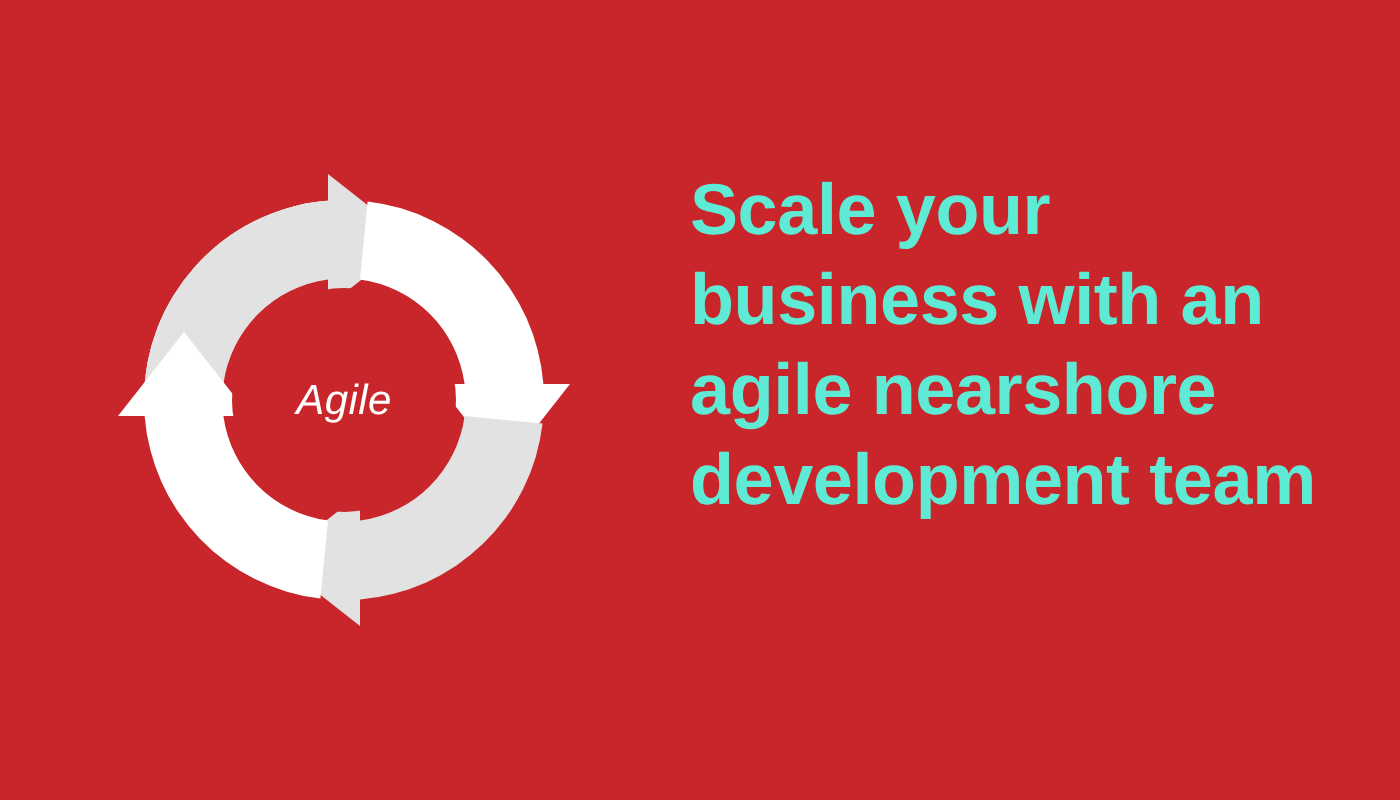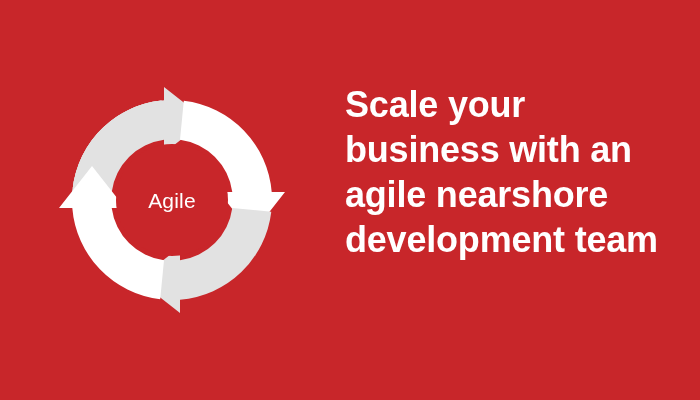--- a/index.html
+++ b/index.html
@@ -42,27 +42,28 @@
     height: 228px;
     display: flex;
     align-items: center;
     justify-content: center;
     color: #FFFFFF;
     font-size: 21px;
     font-weight: 400;
     letter-spacing: 0.2px;
     line-height: 1;
     pointer-events: none;
+    font-style: italic;
   }
   #headline {
     position: absolute;
     left: 345px;
     top: 82px;
     width: 330px;
-    color: #ffffff;
+    color: #5eead4;
     font-size: 36px;
     font-weight: bold;
     line-height: 45px;
     letter-spacing: -0.2px;
     margin: 0;
   }
 </style>
 </head>
 <body>
 

